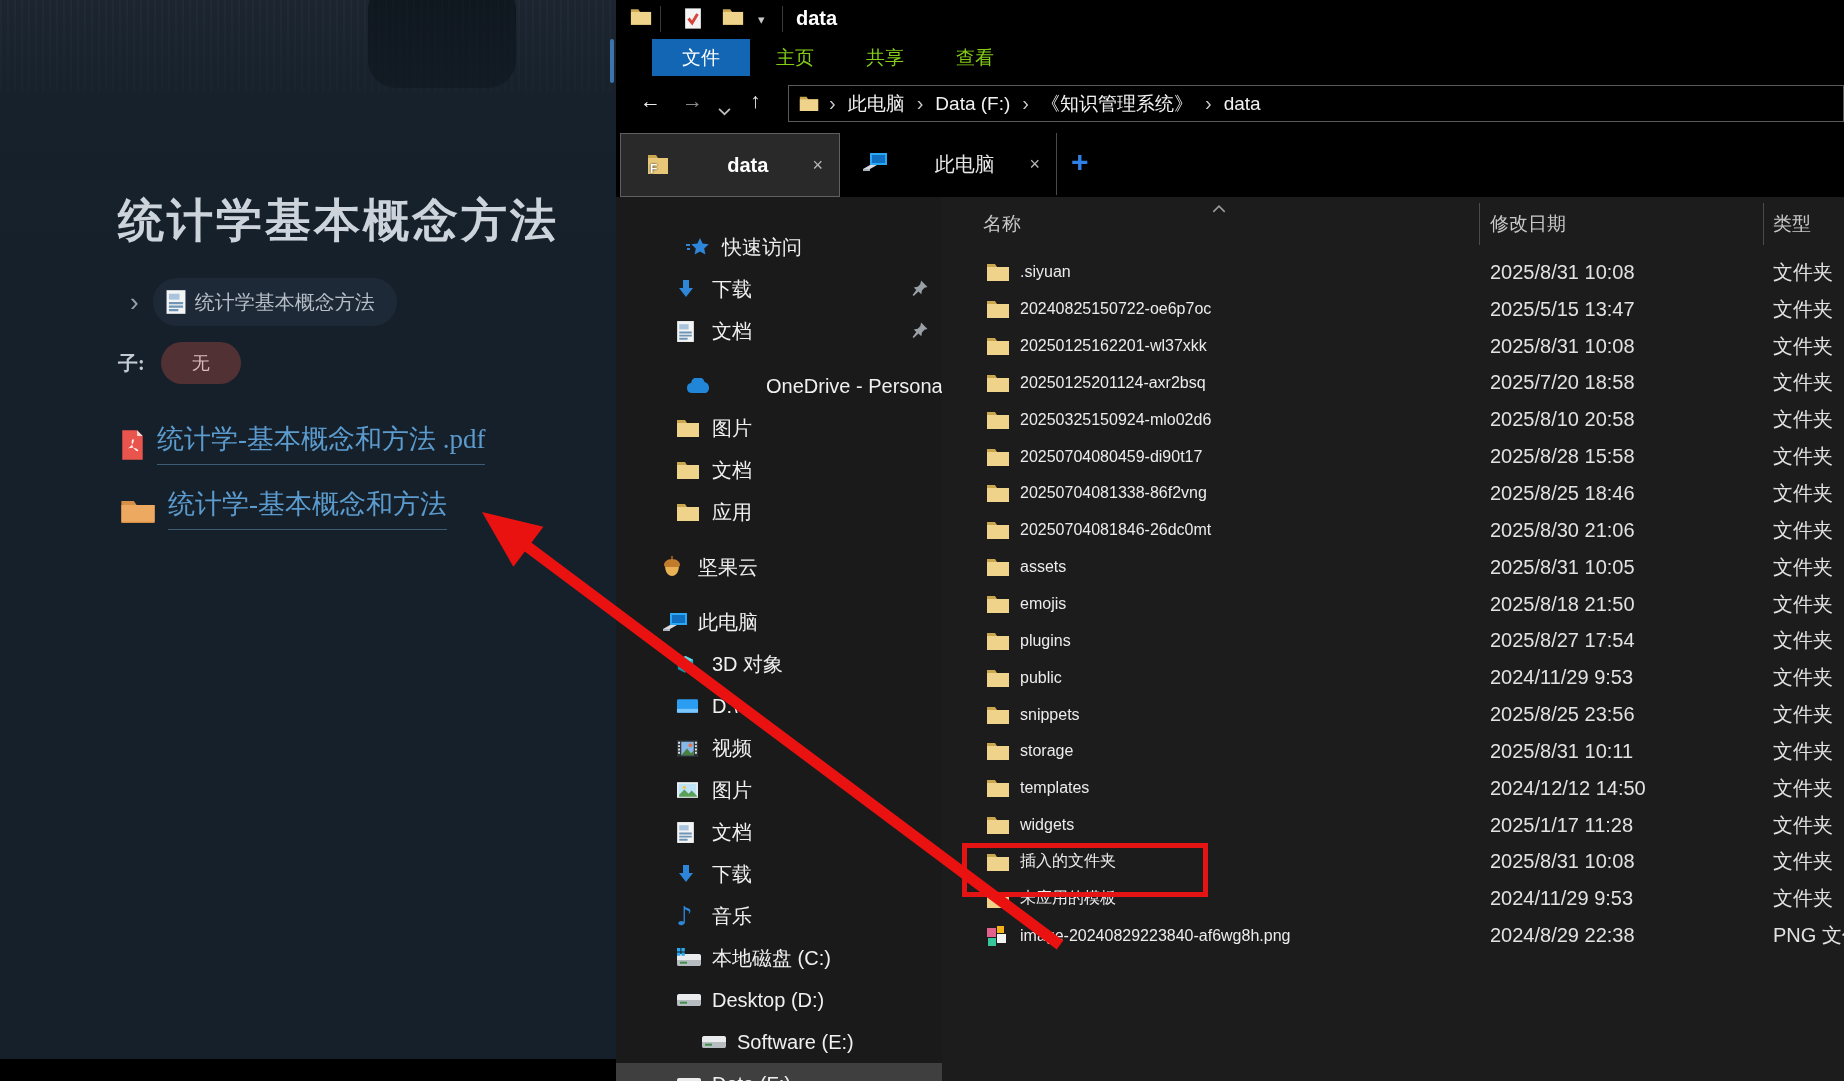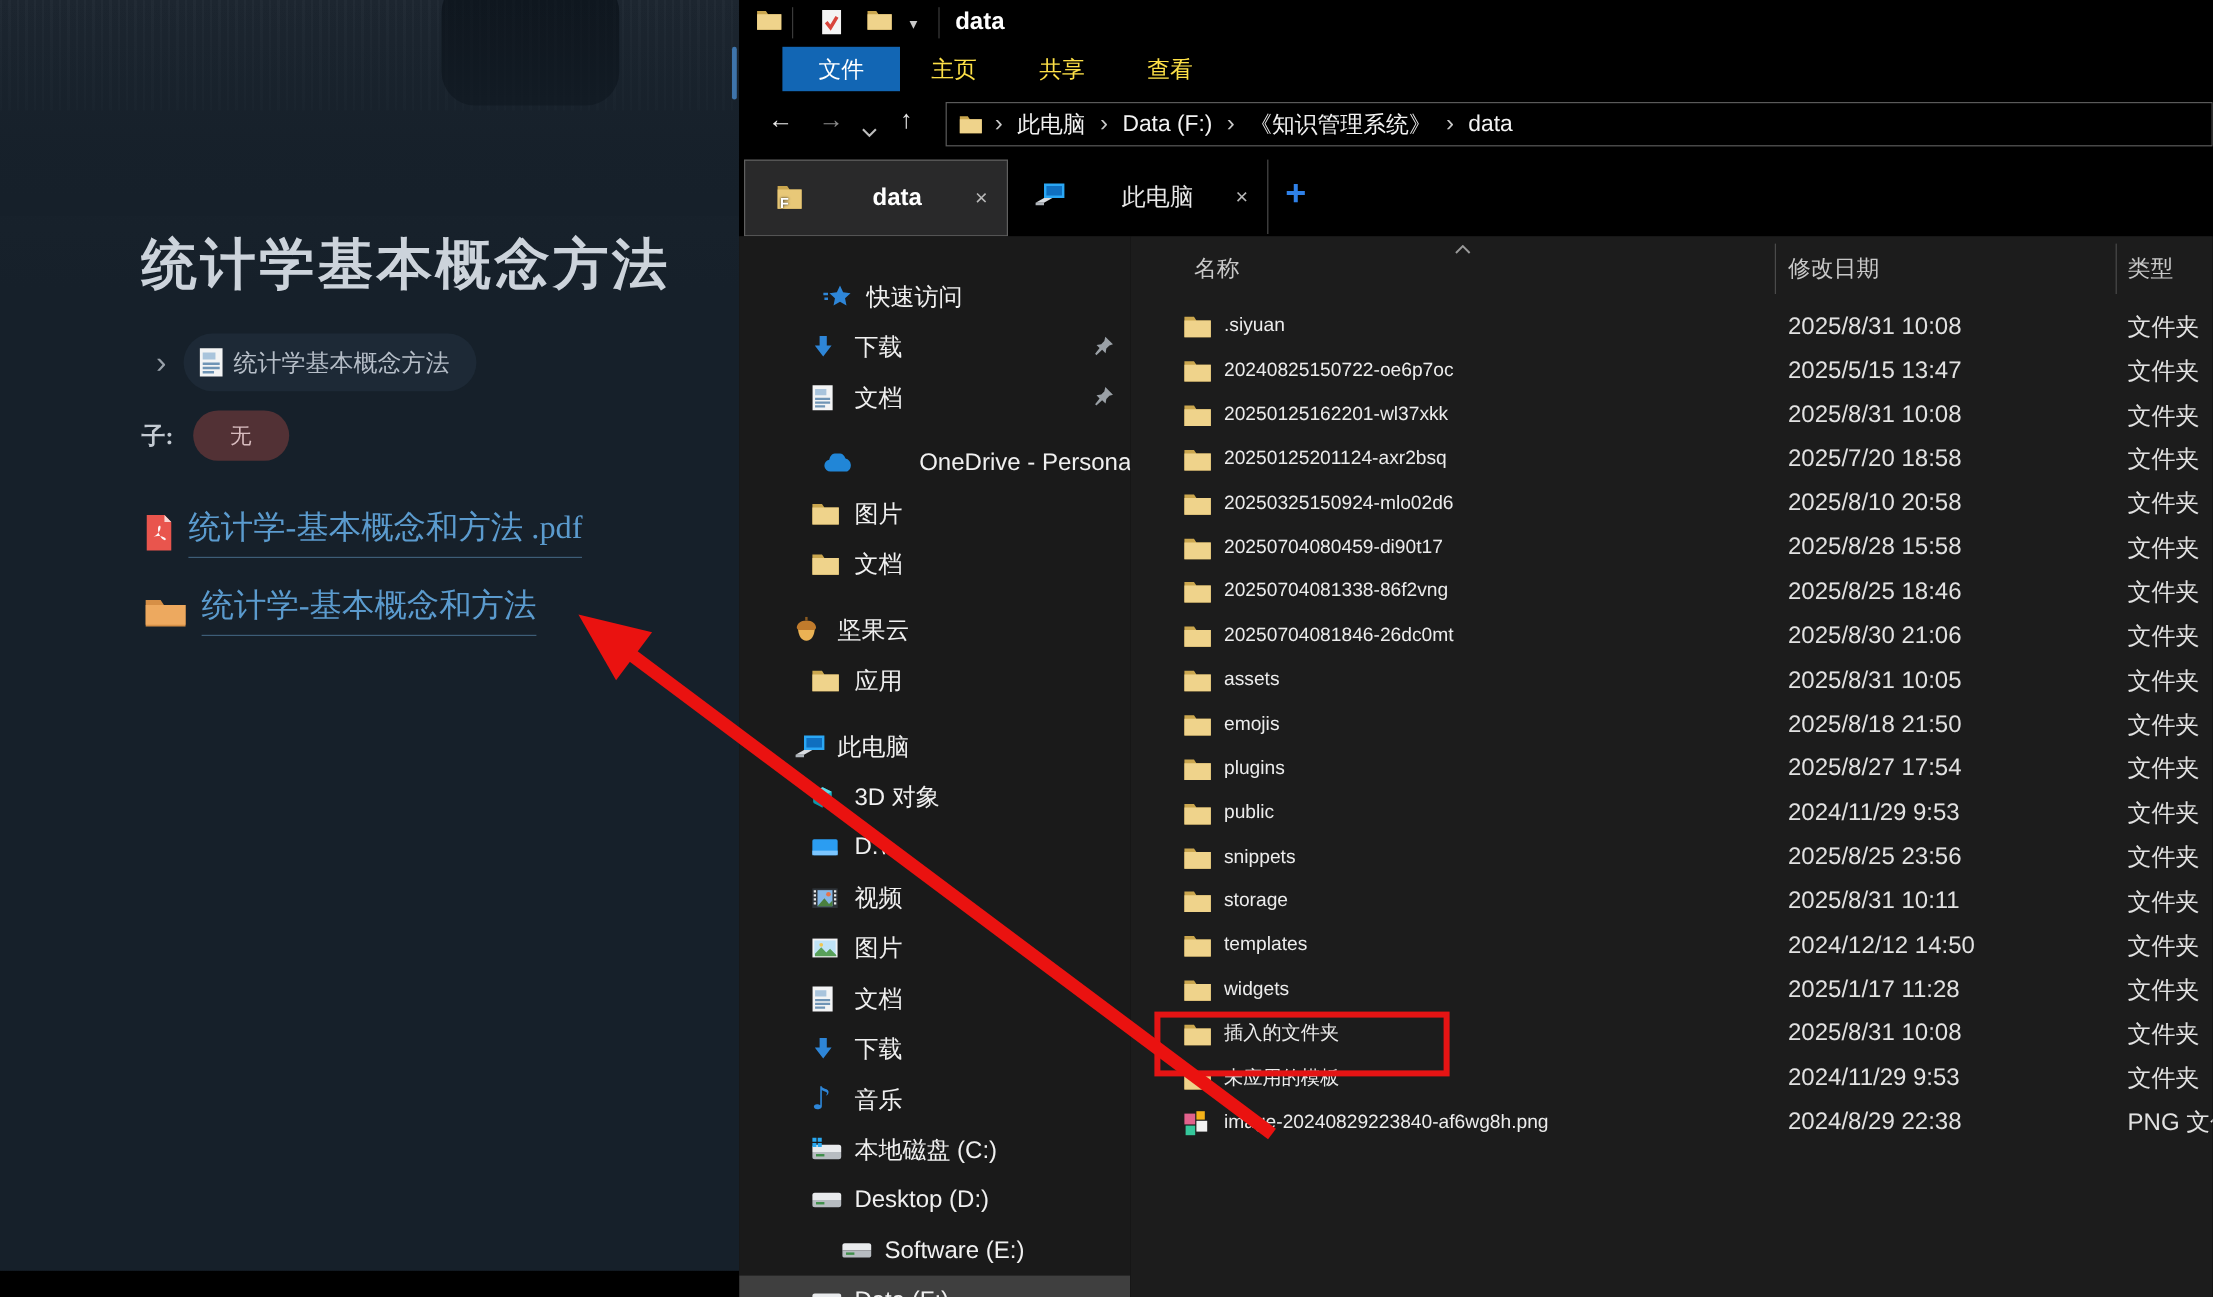--- a/index.html
+++ b/index.html
@@ -33,21 +33,21 @@
   .link-text{font-size:27px;color:#5b9bce;white-space:nowrap;border-bottom:1px solid #3d5d77;
              padding-bottom:7px;}
   
   #explorer{position:absolute;left:616px;top:0;width:1228px;height:1081px;background:#000;}
   .titlebar{position:absolute;left:0;top:0;width:100%;height:39px;}
   .qat-ic{position:absolute;top:7px;width:22px;height:24px;}
   .qat-sep{position:absolute;top:6px;width:1px;height:26px;background:#3a3a3a;}
   .qat-caret{position:absolute;top:12px;color:#c9c9c9;font-size:13px;}
   .win-title{position:absolute;left:180px;top:7px;font-size:20px;font-weight:700;color:#fff;}
   .ribbon{position:absolute;left:0;top:39px;width:100%;height:37px;display:flex;padding-left:36px;}
-  .rtab{height:37px;display:flex;align-items:center;justify-content:center;font-size:19px;color:#fde047;}
+  .rtab{height:37px;display:flex;align-items:center;justify-content:center;font-size:19px;color:#84cc16;}
   .rtab.active{background:#1266b4;color:#fff;width:98px;}
   .rtab:not(.active){width:90px;}
   .addrbar{position:absolute;left:0;top:85px;width:100%;height:37px;}
   .nav-ic{position:absolute;top:4px;font-size:21px;color:#e8e8e8;}
   .nav-dim{color:#8a8a8a;}
   .addr-box{position:absolute;left:172px;top:0;right:0;height:35px;border:1px solid #5a5a5a;
             display:flex;align-items:center;padding-left:10px;}
   .addr-folder{width:20px;height:17px;display:inline-block;}
   .crumb{font-size:19px;color:#f2f2f2;margin:0 2px;white-space:nowrap;}
   .chev{color:#c9c9c9;font-size:20px;margin:0 10px;}
@@ -266,38 +266,38 @@
           </div>
           <div class="sitem" style="padding-left: 60px;">
             <span class="sicon">
               <svg viewBox="0 0 24 20" width="24" height="20">
                 <path fill="#caa64e" d="M1 2h8l2 3h12v14H1z"></path>
                 <path fill="#efd38b" d="M1 5h22v14H1z"></path>
               </svg>
             </span>
             <span class="slabel">文档</span>
           </div>
+          <div class="sitem" style="padding-left: 60px;">
+            <span class="sicon">
+              <svg viewBox="0 0 24 20" width="24" height="20">
+                <path fill="#caa64e" d="M1 2h8l2 3h12v14H1z"></path>
+                <path fill="#efd38b" d="M1 5h22v14H1z"></path>
+              </svg>
+            </span>
+            <span class="slabel">应用</span>
+          </div>
           <div class="sitem gap" style="padding-left: 46px;">
             <span class="sicon">
               <svg viewBox="0 0 20 22" width="20" height="22">
                 <path fill="#eab254" d="M3 9h14c0 7-3 11-7 11S3 16 3 9z"></path>
                 <path fill="#c07b2c" d="M10 3C5 3 2 6 2 9c0 1 1 2 2 2h12c1 0 2-1 2-2 0-3-3-6-8-6z"></path>
                 <path fill="#8a5a20" d="M9 0h2v3H9z"></path>
               </svg>
             </span>
             <span class="slabel">坚果云</span>
-          </div>
-          <div class="sitem" style="padding-left: 60px;">
-            <span class="sicon">
-              <svg viewBox="0 0 24 20" width="24" height="20">
-                <path fill="#caa64e" d="M1 2h8l2 3h12v14H1z"></path>
-                <path fill="#efd38b" d="M1 5h22v14H1z"></path>
-              </svg>
-            </span>
-            <span class="slabel">应用</span>
           </div>
           <div class="sitem gap" style="padding-left: 46px;">
             <span class="sicon">
               <svg viewBox="0 0 26 20" width="26" height="20">
                 <path fill="#2aa7f5" d="M8 1h17v12H8z"></path>
                 <path fill="#0f6fc0" d="M10 3h13v8H10z"></path>
                 <path fill="#d9dde1" d="M1 17l7-4h7l-7 4z"></path>
                 <path fill="#aeb4ba" d="M1 17h7v2H1z"></path>
               </svg>
             </span>
@@ -410,21 +410,21 @@
             </span>
             <span class="slabel">Data (F:)</span>
           </div>
         </div>
       <div class="pane-div"></div>
       <div class="filepane">
         <div class="fheader">
           <span class="sortcaret"><svg viewBox="0 0 12 7" width="14" height="8">
                 <path fill="none" stroke="#9a9a9a" stroke-width="1.4" d="M1 6l5-5 5 5"></path>
               </svg></span>
-          <span class="hcol" style="left:41px;margin-left:12px;">名称</span>
+          <span class="hcol" style="left:41px;">名称</span>
           <span class="hsep" style="left:537px;"></span>
           <span class="hcol" style="left:548px;">修改日期</span>
           <span class="hsep" style="left:821px;"></span>
           <span class="hcol" style="left:831px;">类型</span>
         </div>
         <div class="frows">
             <div class="frow">
               <span class="ficon">
                 <svg viewBox="0 0 24 20" width="24" height="20">
                   <path fill="#caa64e" d="M1 2h8l2 3h12v14H1z"></path>

